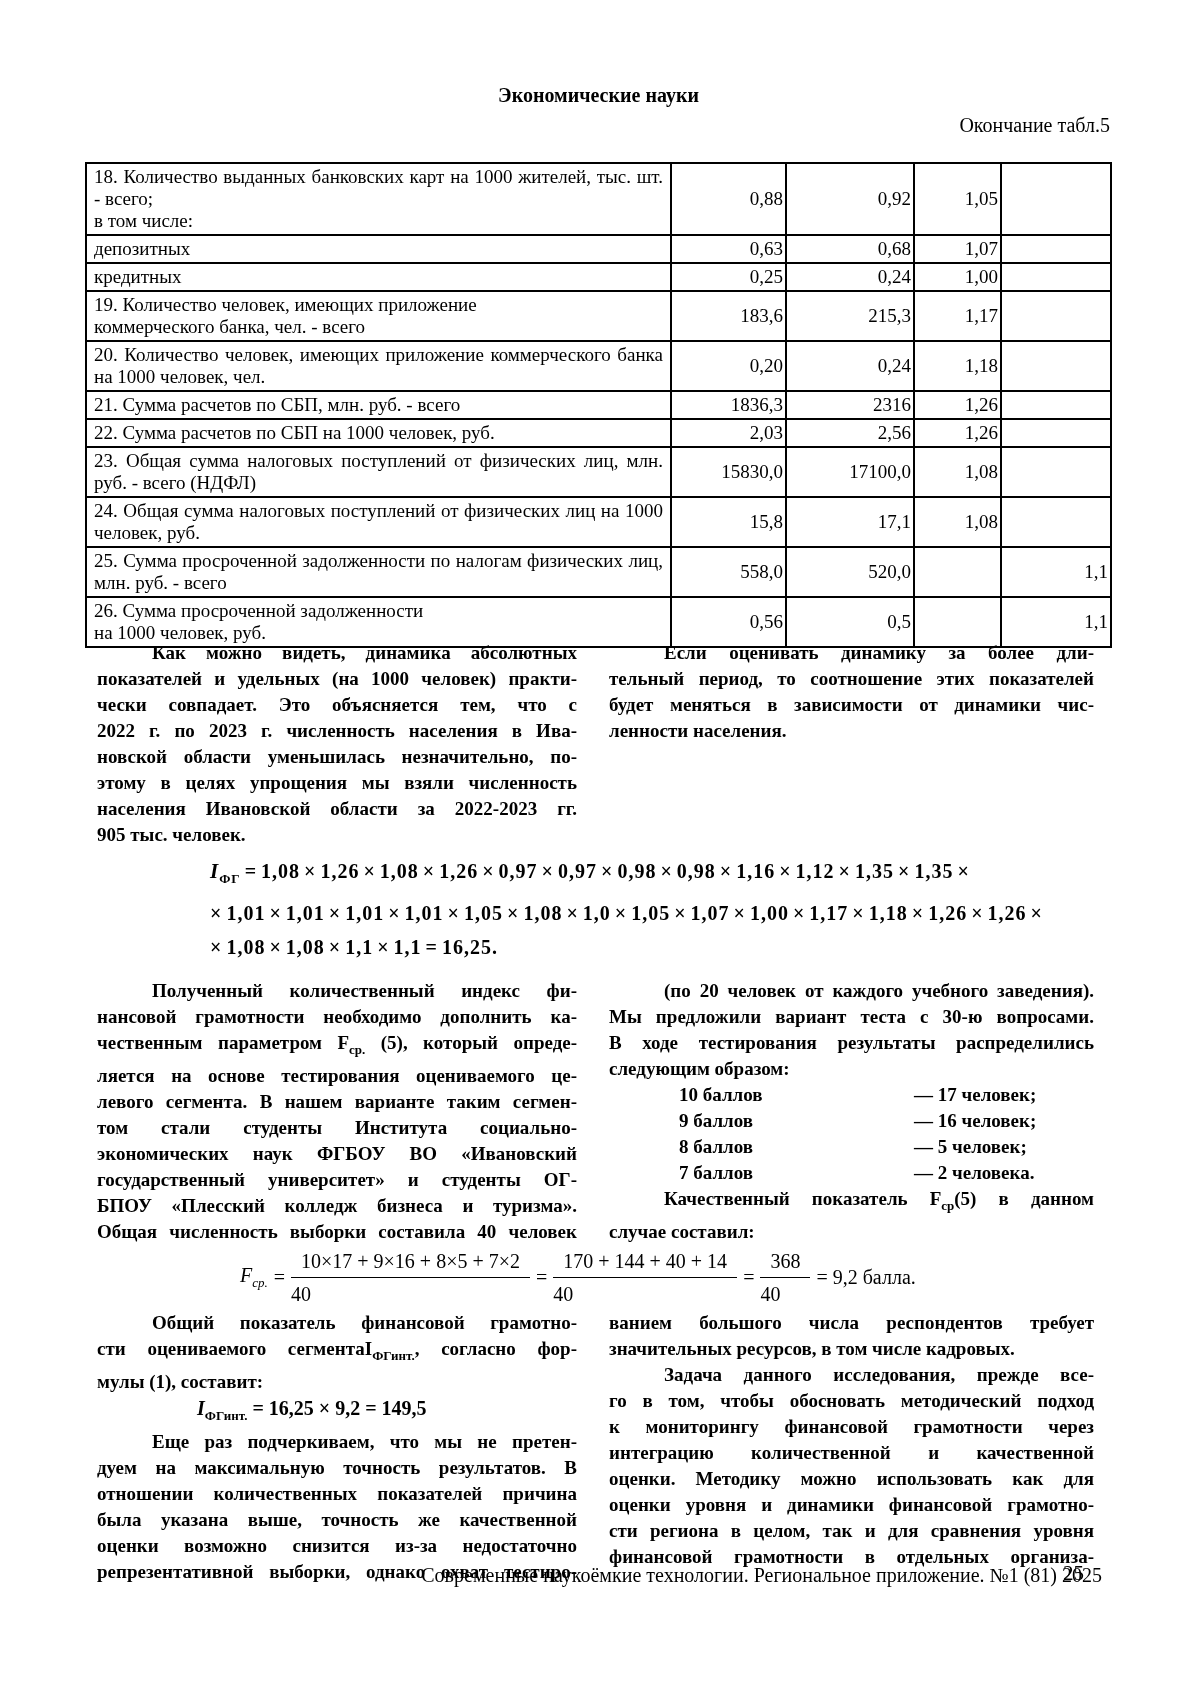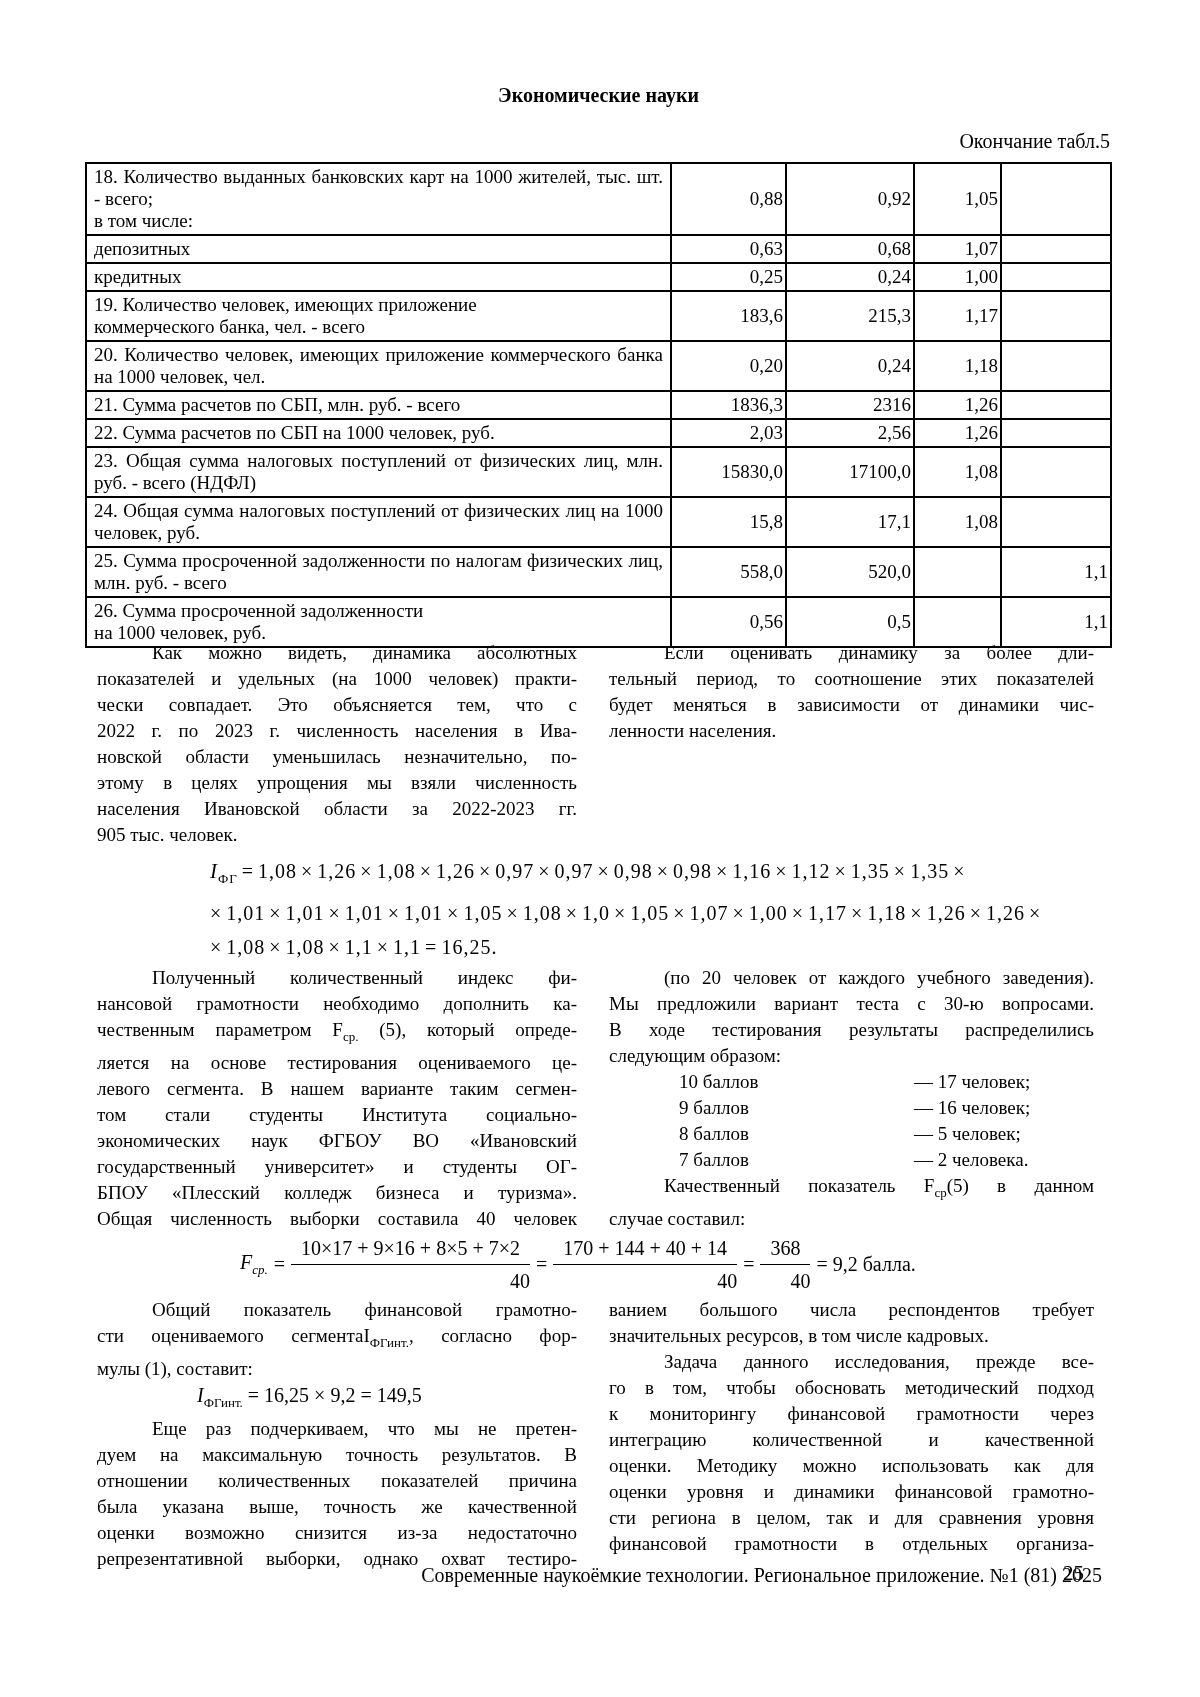--- a/index.html
+++ b/index.html
@@ -1,40 +1,40 @@
 <!DOCTYPE html>
 <html><head>
 <meta charset="utf-8">
 <style>
   html,body{margin:0;padding:0;background:#e8e8e8;}
   .page{position:relative;width:1200px;height:1697px;background:#ffffff;color:#000;
         font-family:"Liberation Serif",serif;overflow:hidden;}
   .title{position:absolute;top:84px;left:96px;width:1005px;text-align:center;
          font-weight:bold;font-size:20px;}
-  .caption{position:absolute;top:130px;left:85px;width:1025px;text-align:right;font-size:20px;}
+  .caption{position:absolute;top:114px;left:85px;width:1025px;text-align:right;font-size:20px;}
   table.tbl{position:absolute;top:162px;left:85px;width:1025px;border-collapse:collapse;
             font-size:19px;table-layout:fixed;border:2px solid #000;}
   table.tbl td{border:2px solid #000;vertical-align:middle;}
   td.lbl{text-align:justify;padding:2px 7px;line-height:22px;white-space:pre-line;}
   td.val{text-align:right;padding:2px 2px;line-height:22px;}
   .body{position:absolute;top:640px;left:97px;width:1005px;font-size:19px;}
-  .twocol{display:flex;gap:32px;}
+  .twocol{display:flex;gap:32px;font-weight:bold;}
   .colL{width:480px;}
   .colR{width:485px;}
   .tl{line-height:26px;text-align:justify;text-align-last:justify;white-space:nowrap;}
   .tl.last{text-align-last:left;}
   .tl.ind{text-indent:55px;}
   sub{font-size:13px;}
-  .f1{margin:6px 0 1px 113px;font-size:20px;}
+  .f1{margin:6px 0 14px 113px;font-size:20px;font-weight:bold;}
   .f1 .fline{line-height:34px;white-space:nowrap;letter-spacing:1px;word-spacing:-2px;}
   .f1 i{font-size:21px;}
   .f2{display:flex;align-items:center;margin:4px 0 4px 143px;font-size:20px;
       white-space:nowrap;}
   .f2 .gap{padding:0 6px;}
-  .frac{display:inline-block;text-align:right;vertical-align:middle;}
+  .frac{display:inline-block;text-align:left;vertical-align:middle;}
   .frac .num{padding:0 10px 4px;border-bottom:1.5px solid #000;line-height:24px;}
   .frac .den{padding-top:4px;line-height:24px;}
   .f3{margin-left:100px;line-height:27px;font-size:20px;white-space:nowrap;}
   .score-row{display:flex;line-height:26px;padding-left:70px;}
   .score-pts{width:235px;}
   .footer{position:absolute;top:1564px;left:97px;width:1005px;text-align:right;font-size:20px;}
   .pagenum{position:absolute;top:1561px;left:1063px;font-size:21px;}
 </style>
 </head>
 <body>

